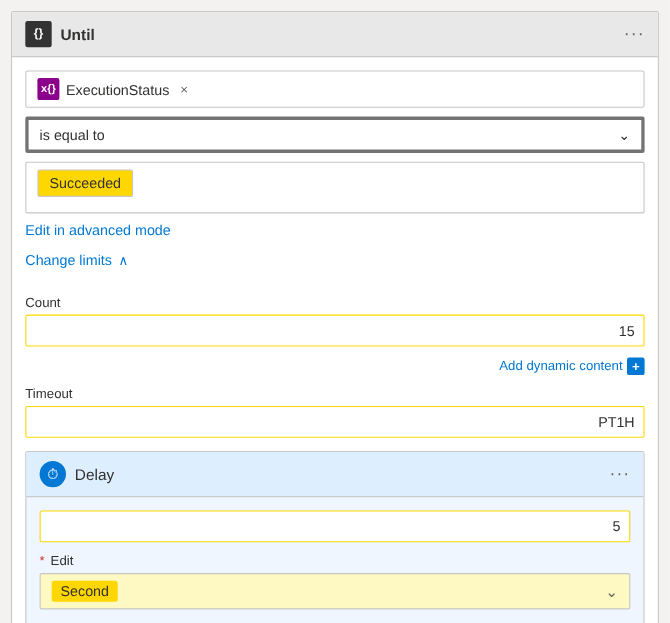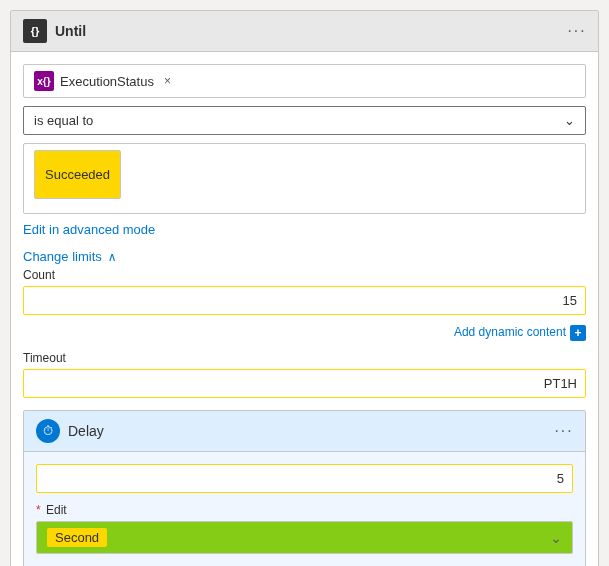--- a/index.html
+++ b/index.html
@@ -88,40 +88,40 @@
     .tag-close {
       color: #605e5c;
       font-size: 12px;
       cursor: pointer;
       margin-left: 4px;
     }
     .dropdown-field {
       display: flex;
       align-items: center;
       justify-content: space-between;
-      border: 1px solid #737373;
+      border: 3px solid #737373;
       padding: 6px 10px;
       border-radius: 2px;
       margin-bottom: 8px;
       background: #fff;
       cursor: pointer;
     }
     .dropdown-field span {
       color: #323130;
       font-size: 13px;
     }
     .chevron-down {
       color: #605e5c;
       font-size: 14px;
     }
     .succeeded-badge {
       display: inline-block;
       background: #ffd700;
       color: #323130;
-      padding: 16px 10px;
+      padding: 4px 10px;
       font-size: 13px;
       font-weight: 500;
       border-radius: 2px;
       margin-bottom: 8px;
       border: 1px solid #c8c6c4;
       width: 100%;
     }
     .edit-advanced {
       color: #0078d4;
       font-size: 13px;
@@ -129,21 +129,21 @@
       margin-bottom: 12px;
       display: inline-block;
     }
     .change-limits {
       display: flex;
       align-items: center;
       gap: 6px;
       color: #0078d4;
       font-size: 13px;
       cursor: pointer;
-      margin-bottom: 4px;
+      margin-bottom: 24px;
     }
     .chevron-up {
       font-size: 12px;
     }
     .field-label {
       font-size: 12px;
       color: #323130;
       margin-bottom: 4px;
     }
     .required-star {
@@ -228,21 +228,21 @@
     .delay-body {
       padding: 12px;
     }
     .unit-dropdown {
       display: flex;
       align-items: center;
       justify-content: space-between;
       border: 1px solid #c8c6c4;
       padding: 6px 10px;
       border-radius: 2px;
-      background: #84cc16;
+      background: #fef9c3;
       cursor: pointer;
     }
     .unit-badge {
       background: #ffd700;
       color: #323130;
       padding: 2px 8px;
       font-size: 13px;
       font-weight: 500;
       border-radius: 2px;
     }

